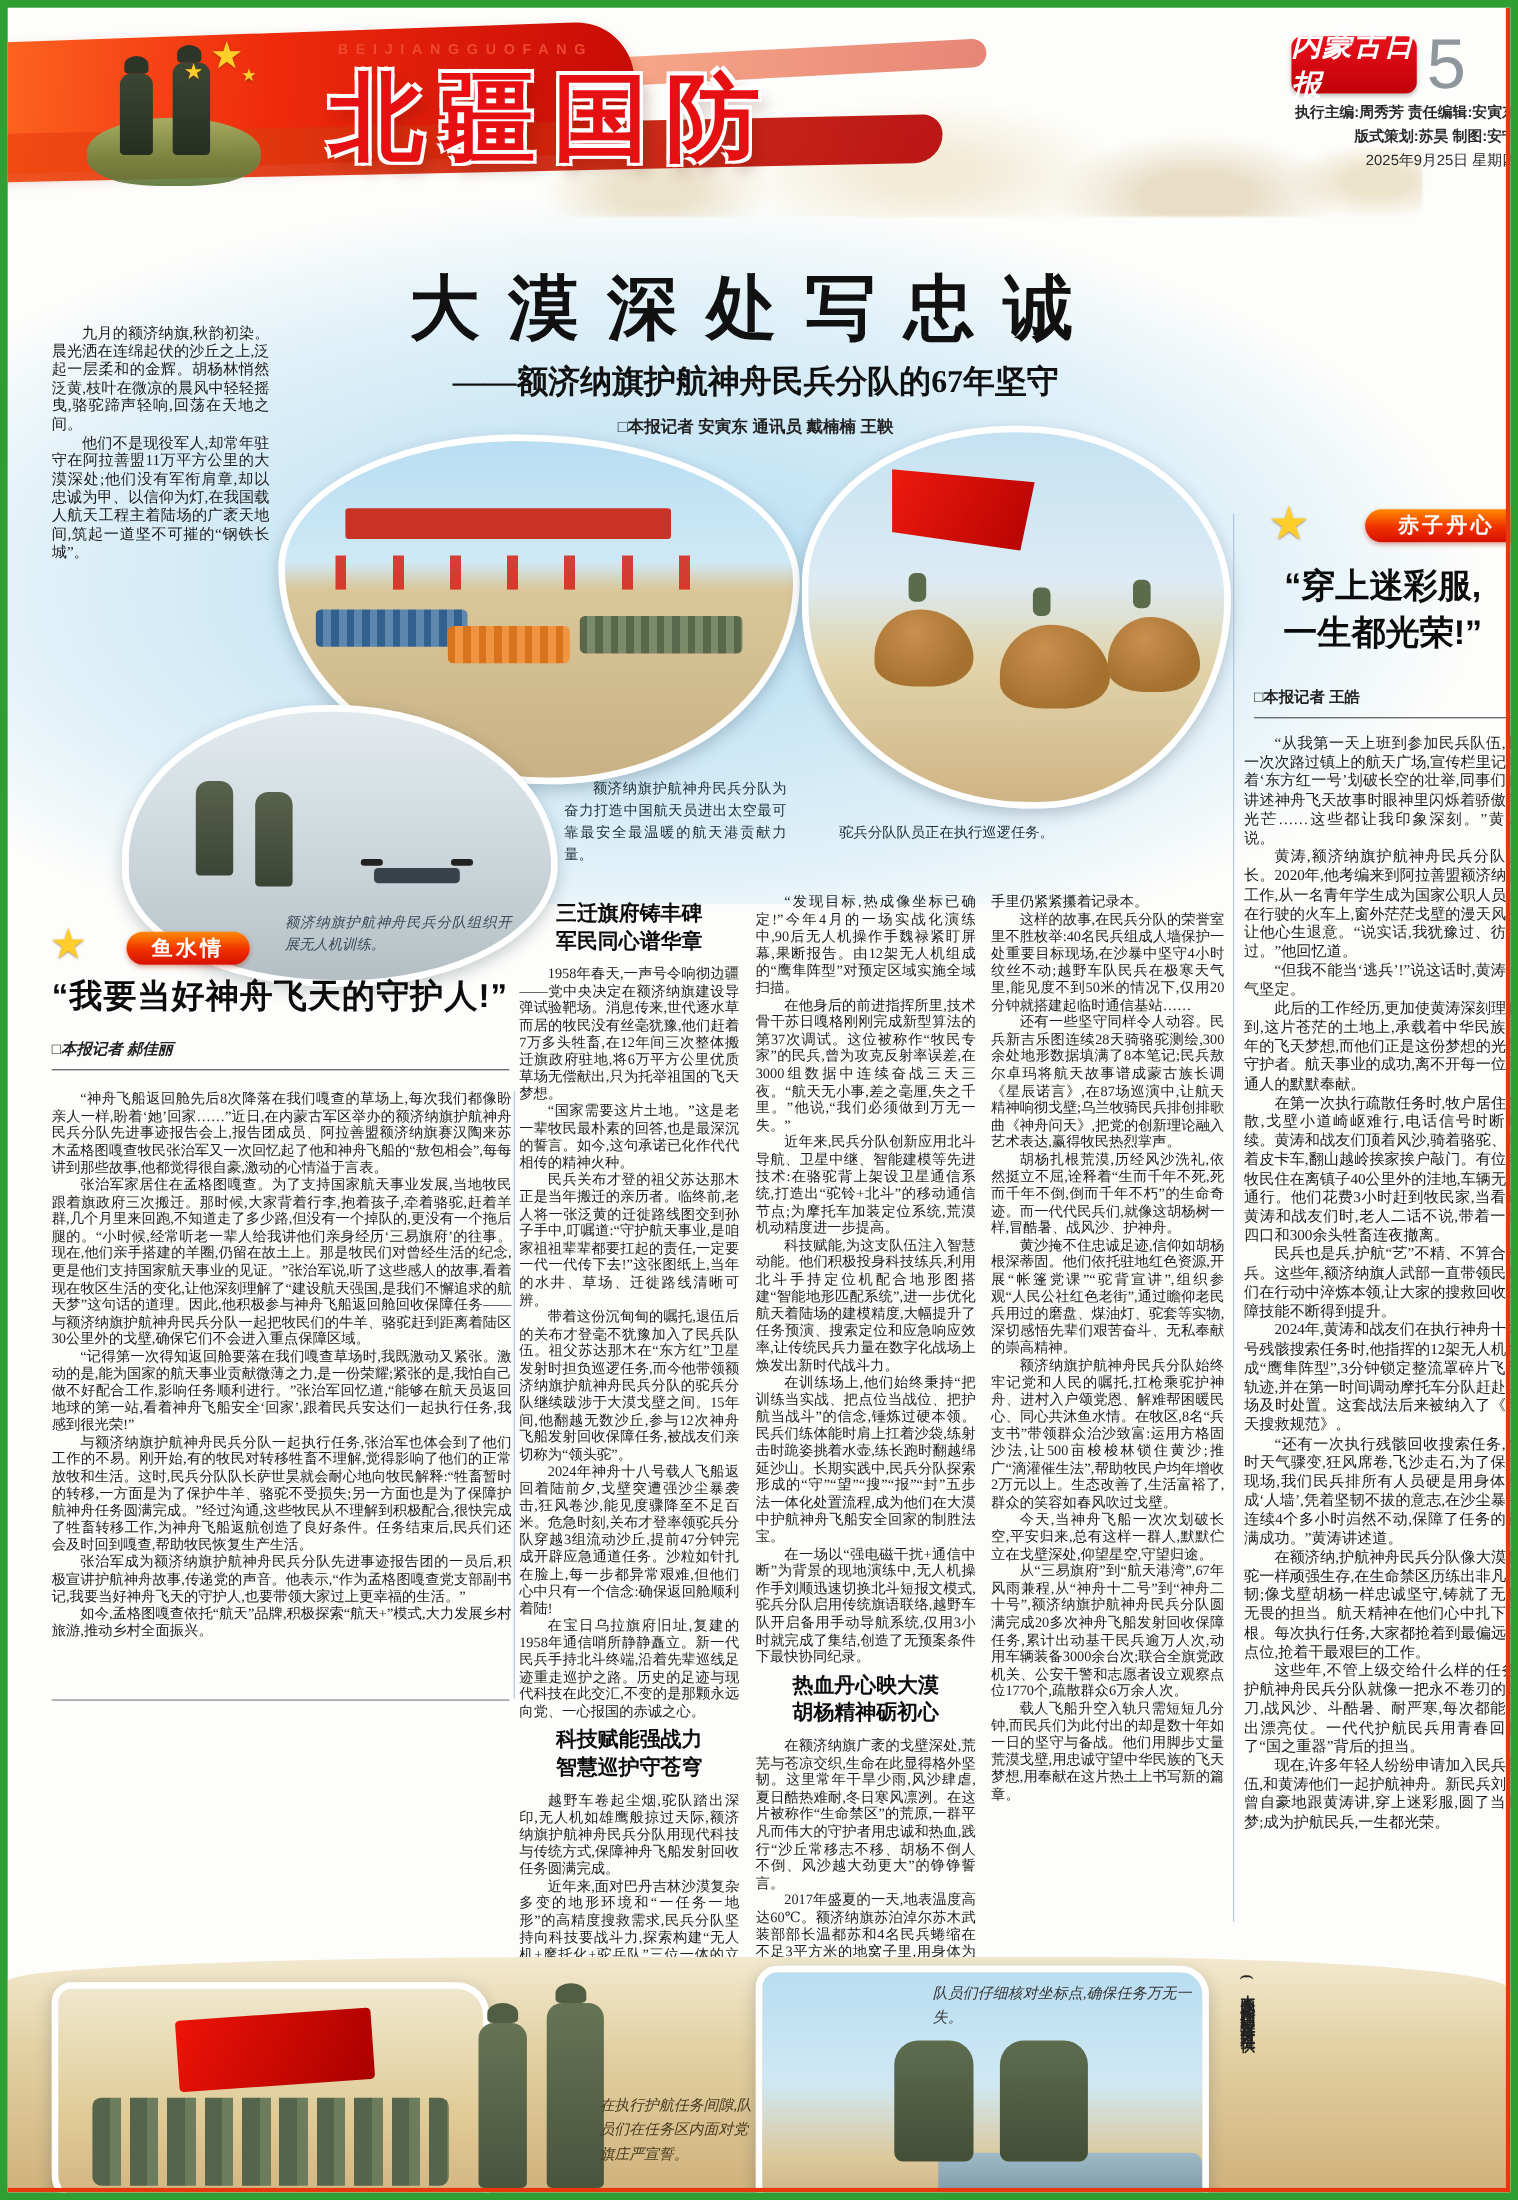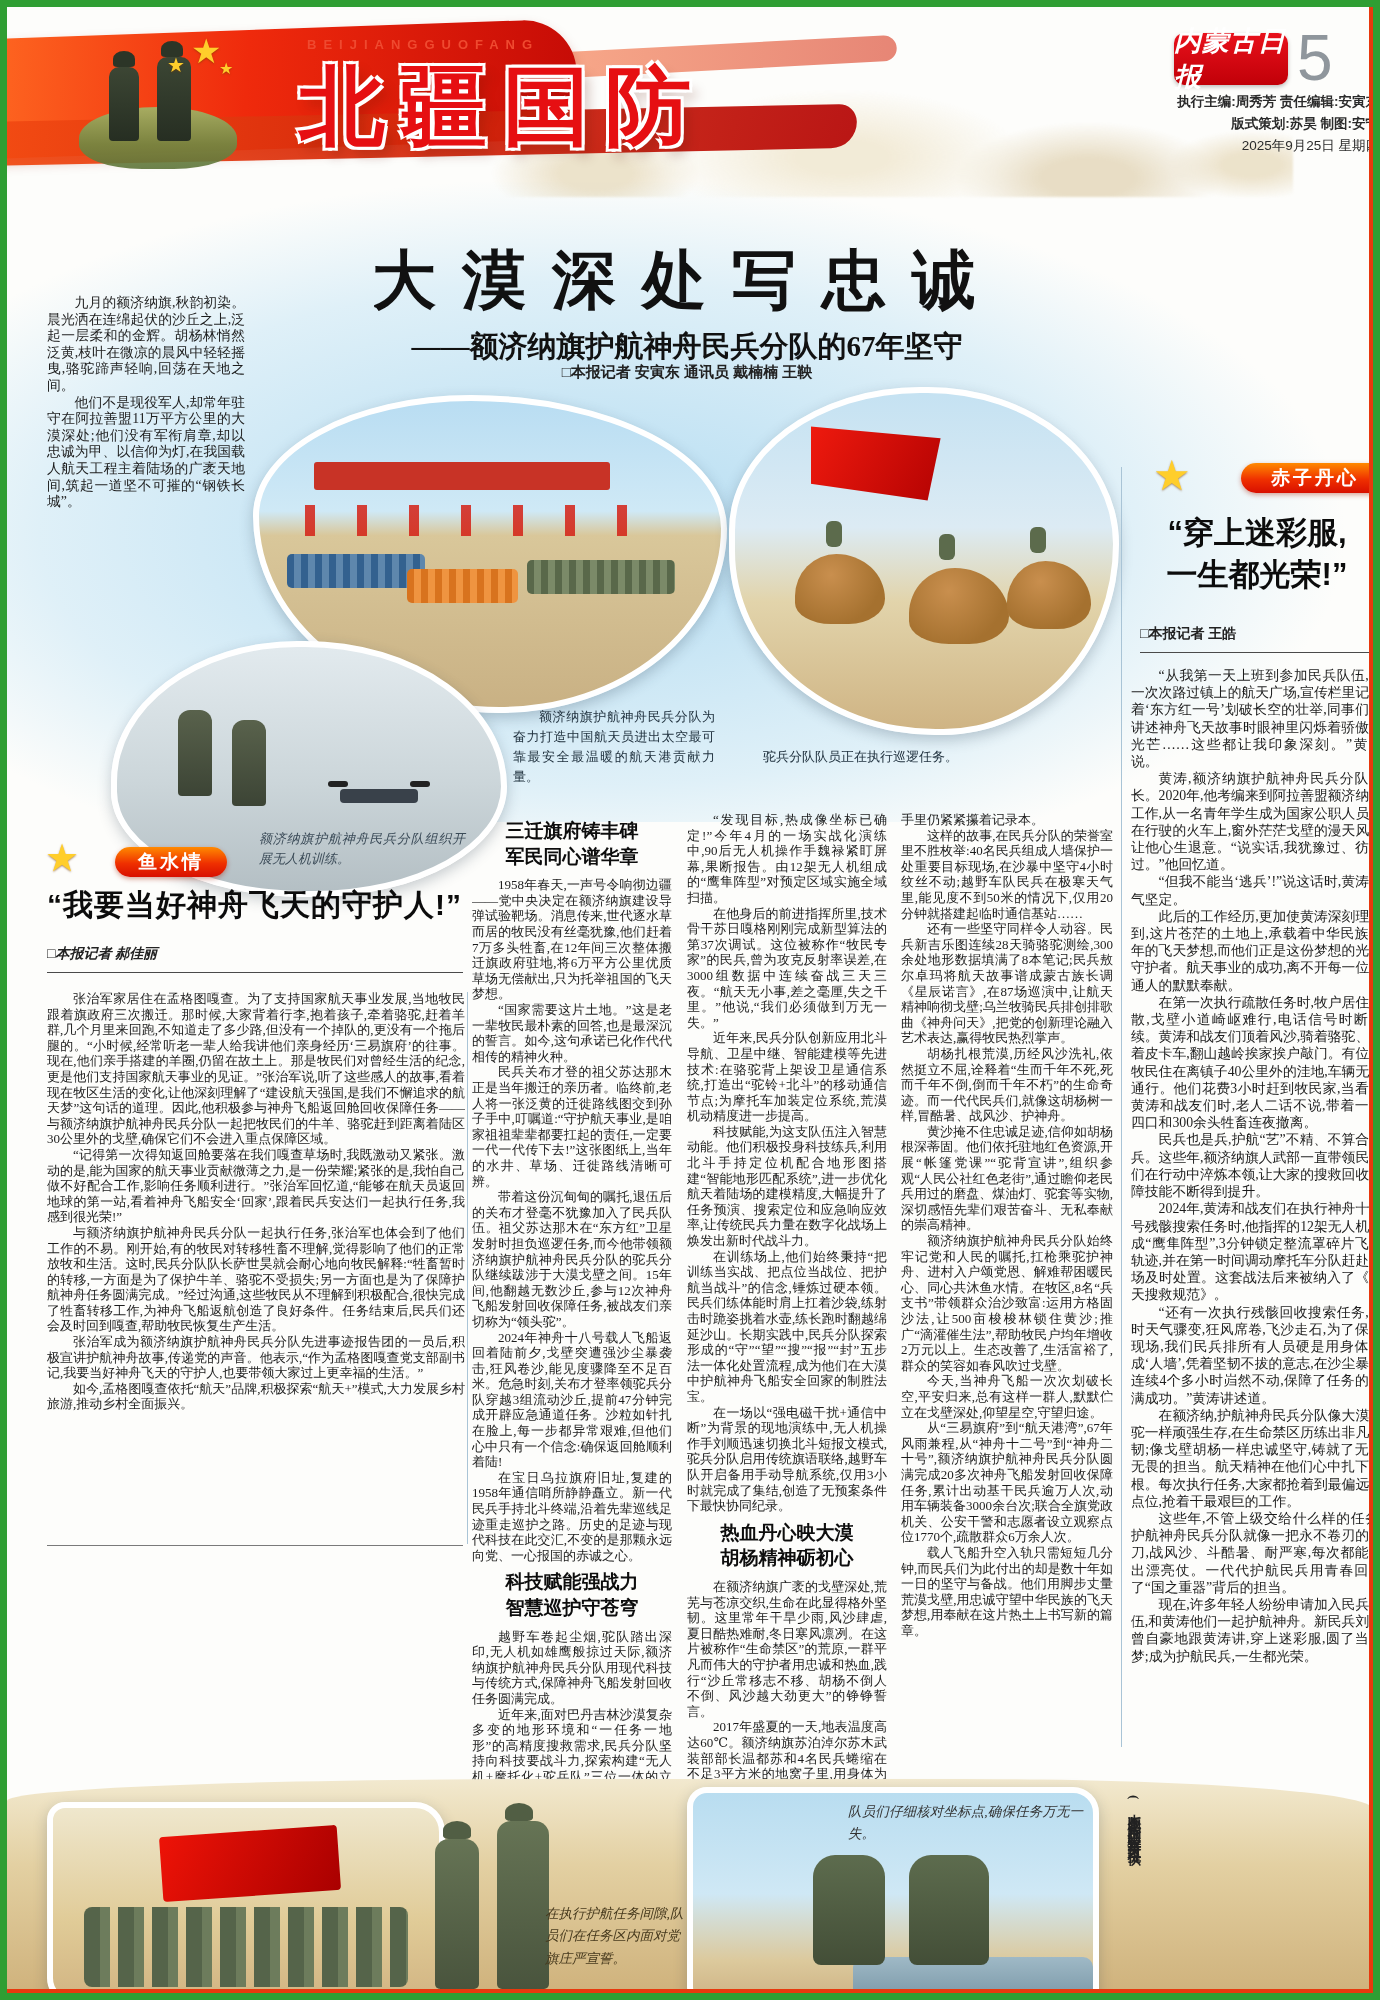--- a/index.html
+++ b/index.html
@@ -40,21 +40,21 @@
     border-radius:10px;color:#fff;display:flex;align-items:center;justify-content:center;
     font-size:27px;font-weight:700;font-style:italic;letter-spacing:1px;box-shadow:0 2px 4px rgba(0,0,0,.25);}
   .page-num{left:1290px;top:14px;font-family:"Liberation Sans",sans-serif;font-size:64px;font-weight:300;color:#8f969c;}
   .staff{left:1130px;top:84px;width:242px;text-align:right;font-family:"Liberation Sans",sans-serif;}
   .staff div{font-size:13.5px;font-weight:700;color:#2b2b2b;line-height:22px;}
   .staff .date{font-weight:400;}
   
   .lead-headline{left:280px;top:230px;width:800px;text-align:center;font-family:"Liberation Sans",sans-serif;
     font-size:64px;font-weight:900;letter-spacing:26px;color:#111;}
   .lead-subhead{left:250px;top:320px;width:860px;text-align:center;font-size:29px;font-weight:800;color:#111;}
-  .lead-byline{left:280px;top:356px;width:800px;text-align:center;font-size:15px;font-weight:700;
+  .lead-byline{left:280px;top:372px;width:800px;text-align:center;font-size:15px;font-weight:700;
     font-family:"Liberation Sans",sans-serif;color:#222;}
   
   .textcol{font-size:13px;line-height:15.6px;text-align:justify;overflow:hidden;}
   .textcol p{margin:0;text-indent:2em;}
   .textcol p.cont{text-indent:0;}
   .intro-col{left:40px;top:288px;width:198px;height:420px;font-size:13.8px;line-height:16.6px;}
   .col-subhead{font-family:"Liberation Sans",sans-serif;font-size:19px;font-weight:900;text-align:center;
     white-space:pre-line;line-height:1.35;margin:6px 0 8px;text-indent:0;color:#0d0d0d;}
   .lead-c1{left:465px;top:805px;width:200px;height:975px;}
   .lead-c2{left:680px;top:805px;width:200px;height:980px;}
@@ -196,20 +196,21 @@
   </div>
   <div class="abs caption cap-launch">额济纳旗护航神舟民兵分队为奋力打造中国航天员进出太空最可靠最安全最温暖的航天港贡献力量。</div>
   <div class="abs caption cap-patrol">驼兵分队队员正在执行巡逻任务。</div>
   <div class="abs caption cap-drone" style="font-style:italic;color:#3a4a57;">额济纳旗护航神舟民兵分队组织开展无人机训练。</div>
 
   <span class="abs star badge-star" style="left:38px;top:832px;">★</span>
   <div class="abs badge" style="left:62px;top:840px;width:112px;">鱼水情</div>
   <div class="abs fw-headline">“我要当好神舟飞天的守护人!”</div>
   <div class="abs byline fw-byline">□本报记者  郝佳丽</div>
   <div class="abs textcol fw-body">
+      <p>“神舟飞船返回舱先后8次降落在我们嘎查的草场上,每次我们都像盼亲人一样,盼着‘她’回家……”近日,在内蒙古军区举办的额济纳旗护航神舟民兵分队先进事迹报告会上,报告团成员、阿拉善盟额济纳旗赛汉陶来苏木孟格图嘎查牧民张治军又一次回忆起了他和神舟飞船的“敖包相会”,每每讲到那些故事,他都觉得很自豪,激动的心情溢于言表。</p>
       <p>张治军家居住在孟格图嘎查。为了支持国家航天事业发展,当地牧民跟着旗政府三次搬迁。那时候,大家背着行李,抱着孩子,牵着骆驼,赶着羊群,几个月里来回跑,不知道走了多少路,但没有一个掉队的,更没有一个拖后腿的。“小时候,经常听老一辈人给我讲他们亲身经历‘三易旗府’的往事。现在,他们亲手搭建的羊圈,仍留在故土上。那是牧民们对曾经生活的纪念,更是他们支持国家航天事业的见证。”张治军说,听了这些感人的故事,看着现在牧区生活的变化,让他深刻理解了“建设航天强国,是我们不懈追求的航天梦”这句话的道理。因此,他积极参与神舟飞船返回舱回收保障任务——与额济纳旗护航神舟民兵分队一起把牧民们的牛羊、骆驼赶到距离着陆区30公里外的戈壁,确保它们不会进入重点保障区域。</p>
       <p>“记得第一次得知返回舱要落在我们嘎查草场时,我既激动又紧张。激动的是,能为国家的航天事业贡献微薄之力,是一份荣耀;紧张的是,我怕自己做不好配合工作,影响任务顺利进行。”张治军回忆道,“能够在航天员返回地球的第一站,看着神舟飞船安全‘回家’,跟着民兵安达们一起执行任务,我感到很光荣!”</p>
       <p>与额济纳旗护航神舟民兵分队一起执行任务,张治军也体会到了他们工作的不易。刚开始,有的牧民对转移牲畜不理解,觉得影响了他们的正常放牧和生活。这时,民兵分队队长萨世昊就会耐心地向牧民解释:“牲畜暂时的转移,一方面是为了保护牛羊、骆驼不受损失;另一方面也是为了保障护航神舟任务圆满完成。”经过沟通,这些牧民从不理解到积极配合,很快完成了牲畜转移工作,为神舟飞船返航创造了良好条件。任务结束后,民兵们还会及时回到嘎查,帮助牧民恢复生产生活。</p>
       <p>张治军成为额济纳旗护航神舟民兵分队先进事迹报告团的一员后,积极宣讲护航神舟故事,传递党的声音。他表示,“作为孟格图嘎查党支部副书记,我要当好神舟飞天的守护人,也要带领大家过上更幸福的生活。”</p>
       <p>如今,孟格图嘎查依托“航天”品牌,积极探索“航天+”模式,大力发展乡村旅游,推动乡村全面振兴。</p>
     </div>
   <div class="abs fw-rule"></div>
 
   <div class="abs vdiv" style="left:460px;top:985px;height:552px;"></div>
   <div class="abs textcol lead-c1">

